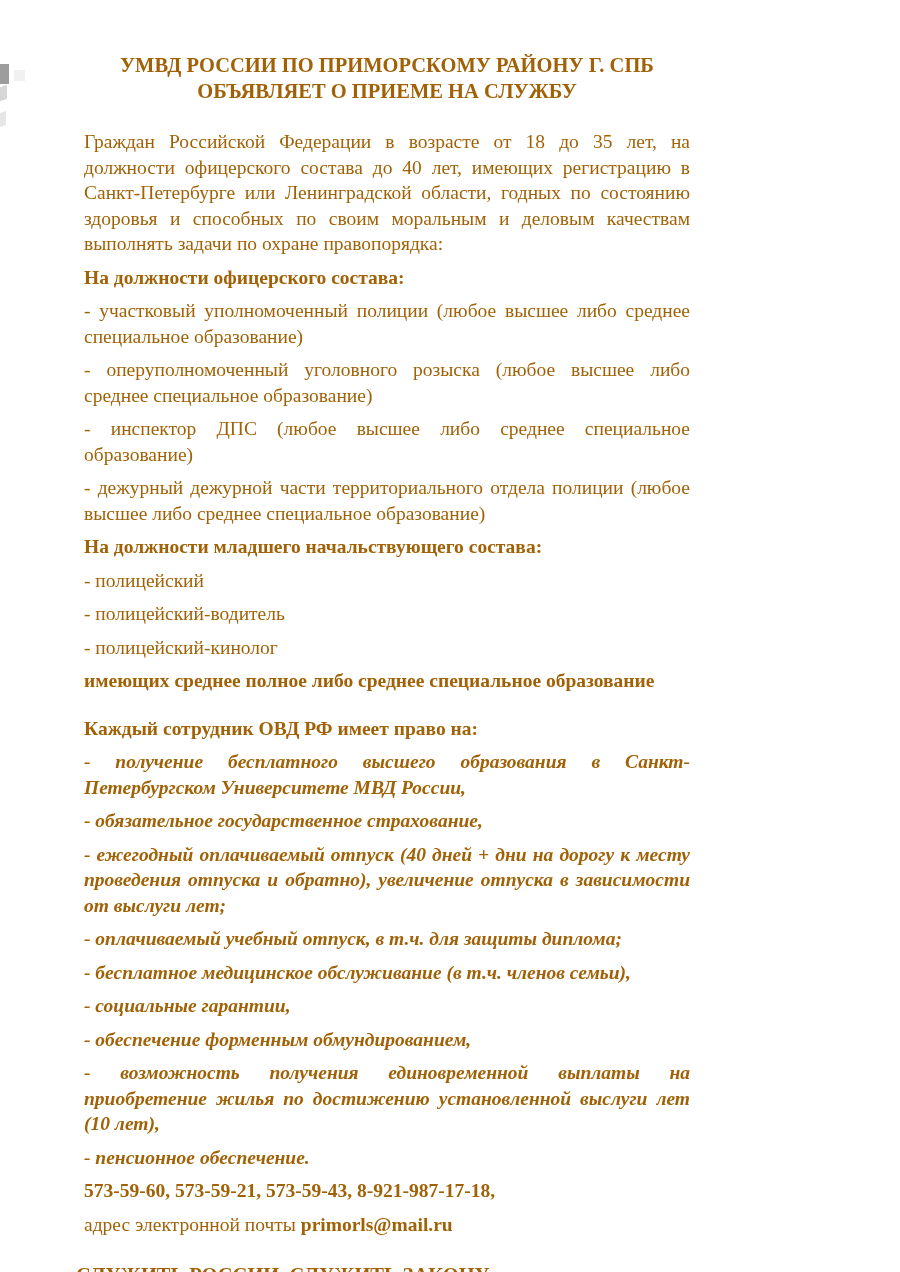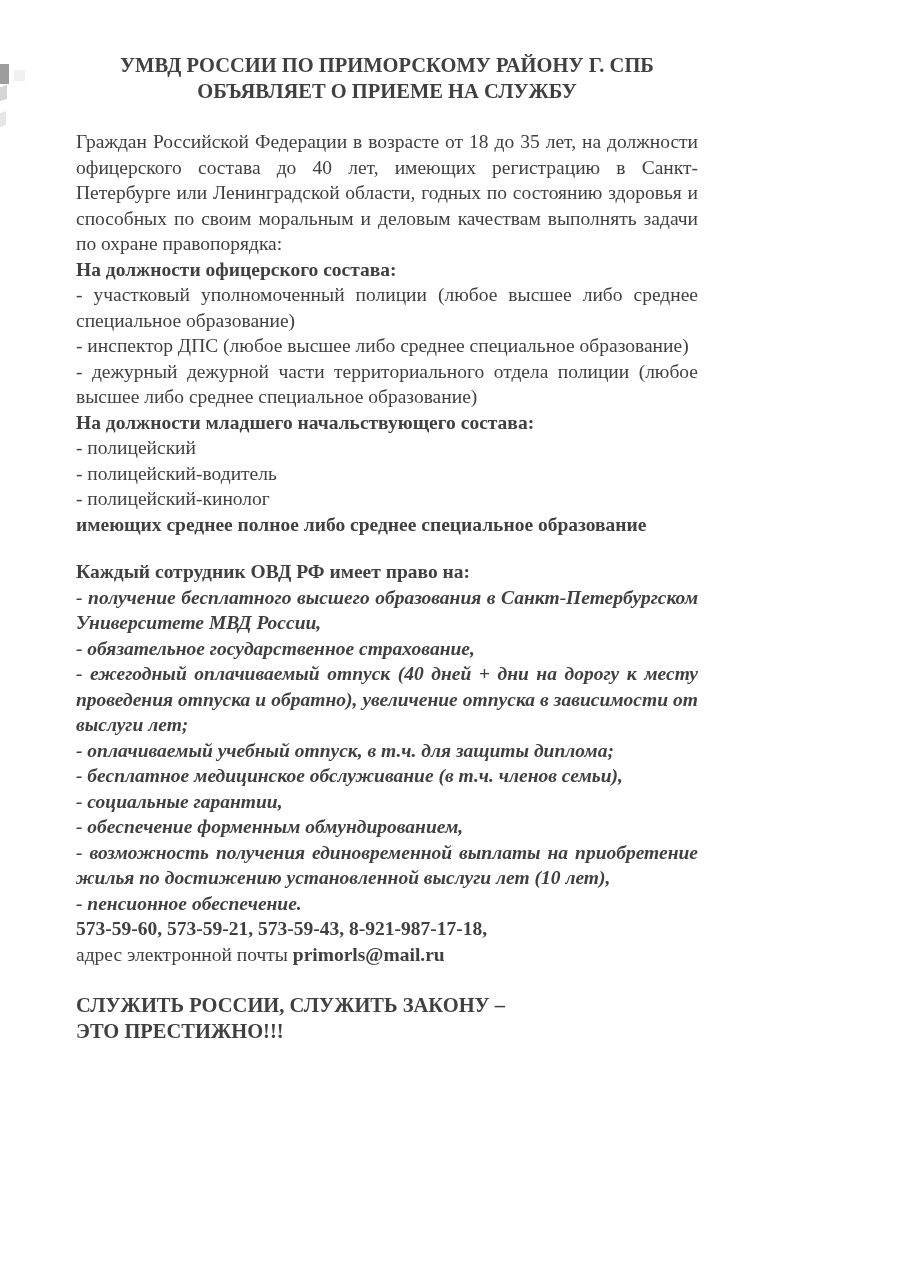--- a/index.html
+++ b/index.html
@@ -2,37 +2,37 @@
 <html lang="ru"><head>
 <meta charset="utf-8">
 <style>
   * { margin: 0; padding: 0; box-sizing: border-box; }
   html, body { background: #ffffff; }
   .page {
     position: relative;
     width: 764px;
     height: 1272px;
     background: #ffffff;
-    color: #404040;
+    color: #a16207;
     font-family: "Liberation Serif", "DejaVu Serif", serif;
     font-size: 19.5px;
     line-height: 25.5px;
     overflow: hidden;
   }
   .content {
     padding: 52px 66px 0 76px;
   }
   .doc-title {
     text-align: center;
     font-weight: bold;
     font-size: 20.5px;
     line-height: 26px;
   }
   .doc-title-block { margin-bottom: 25px; }
-  p { margin: 0; }
+  p { margin: 8px; }
   .just { text-align: justify; }
   .heading {
     font-weight: bold;
   }
   .bold { font-weight: bold; }
   .benefit {
     font-weight: bold;
     font-style: italic;
     text-align: justify;
   }
@@ -69,20 +69,21 @@
 
     <div class="doc-title-block">
       <div class="doc-title">УМВД РОССИИ ПО ПРИМОРСКОМУ РАЙОНУ Г. СПБ</div>
       <div class="doc-title">ОБЪЯВЛЯЕТ О ПРИЕМЕ НА СЛУЖБУ</div>
     </div>
 
     <p class="just">Граждан Российской Федерации в возрасте от 18 до 35 лет, на должности офицерского состава до 40 лет, имеющих регистрацию в Санкт-Петербурге или Ленинградской области, годных по состоянию здоровья и способных по своим моральным и деловым качествам выполнять задачи по охране правопорядка:</p>
 
     <p class="heading">На должности офицерского состава:</p>
     <p class="just">- участковый уполномоченный полиции (любое высшее либо среднее специальное образование)</p>
+    <p class="just">- оперуполномоченный уголовного розыска (любое высшее либо среднее специальное образование)</p>
     <p class="just">- инспектор ДПС (любое высшее либо среднее специальное образование)</p>
     <p class="just">- дежурный дежурной части территориального отдела полиции (любое высшее либо среднее специальное образование)</p>
 
     <p class="heading">На должности младшего начальствующего состава:</p>
     <p>- полицейский</p>
     <p>- полицейский-водитель</p>
     <p>- полицейский-кинолог</p>
     <p class="bold">имеющих среднее полное либо среднее специальное образование</p>
 
     <p class="heading benefits-heading">Каждый сотрудник ОВД РФ имеет право на:</p>

